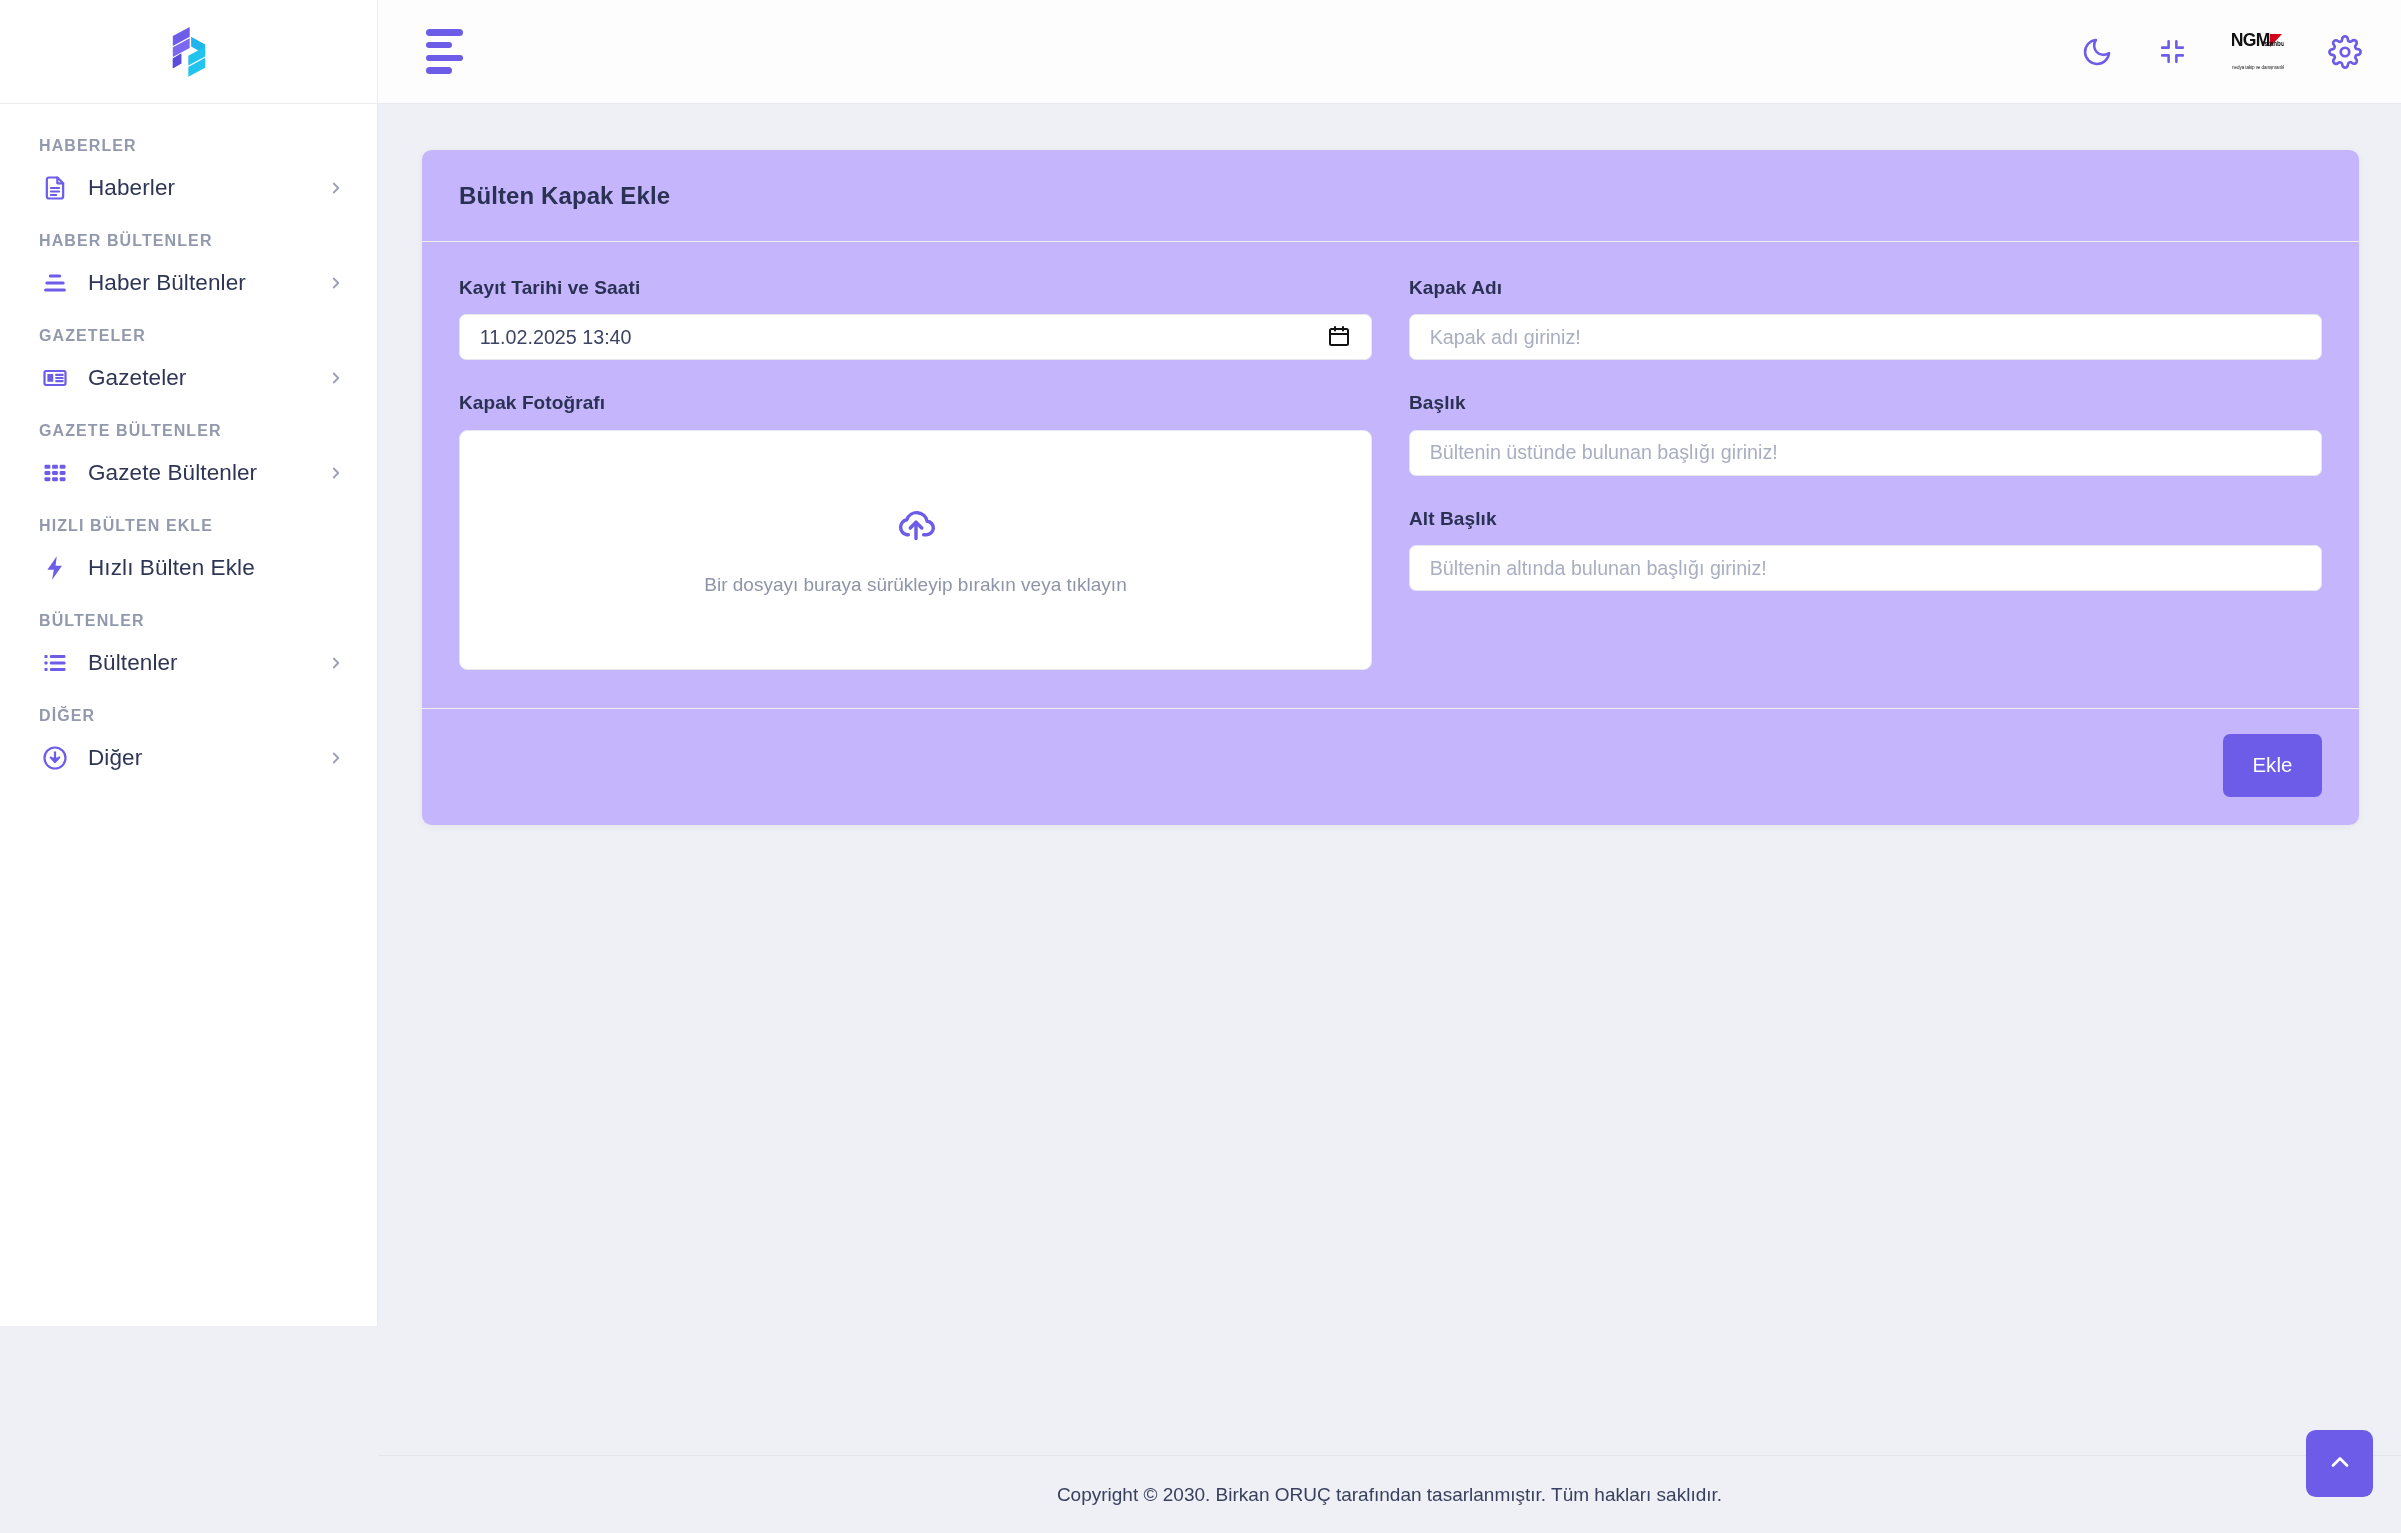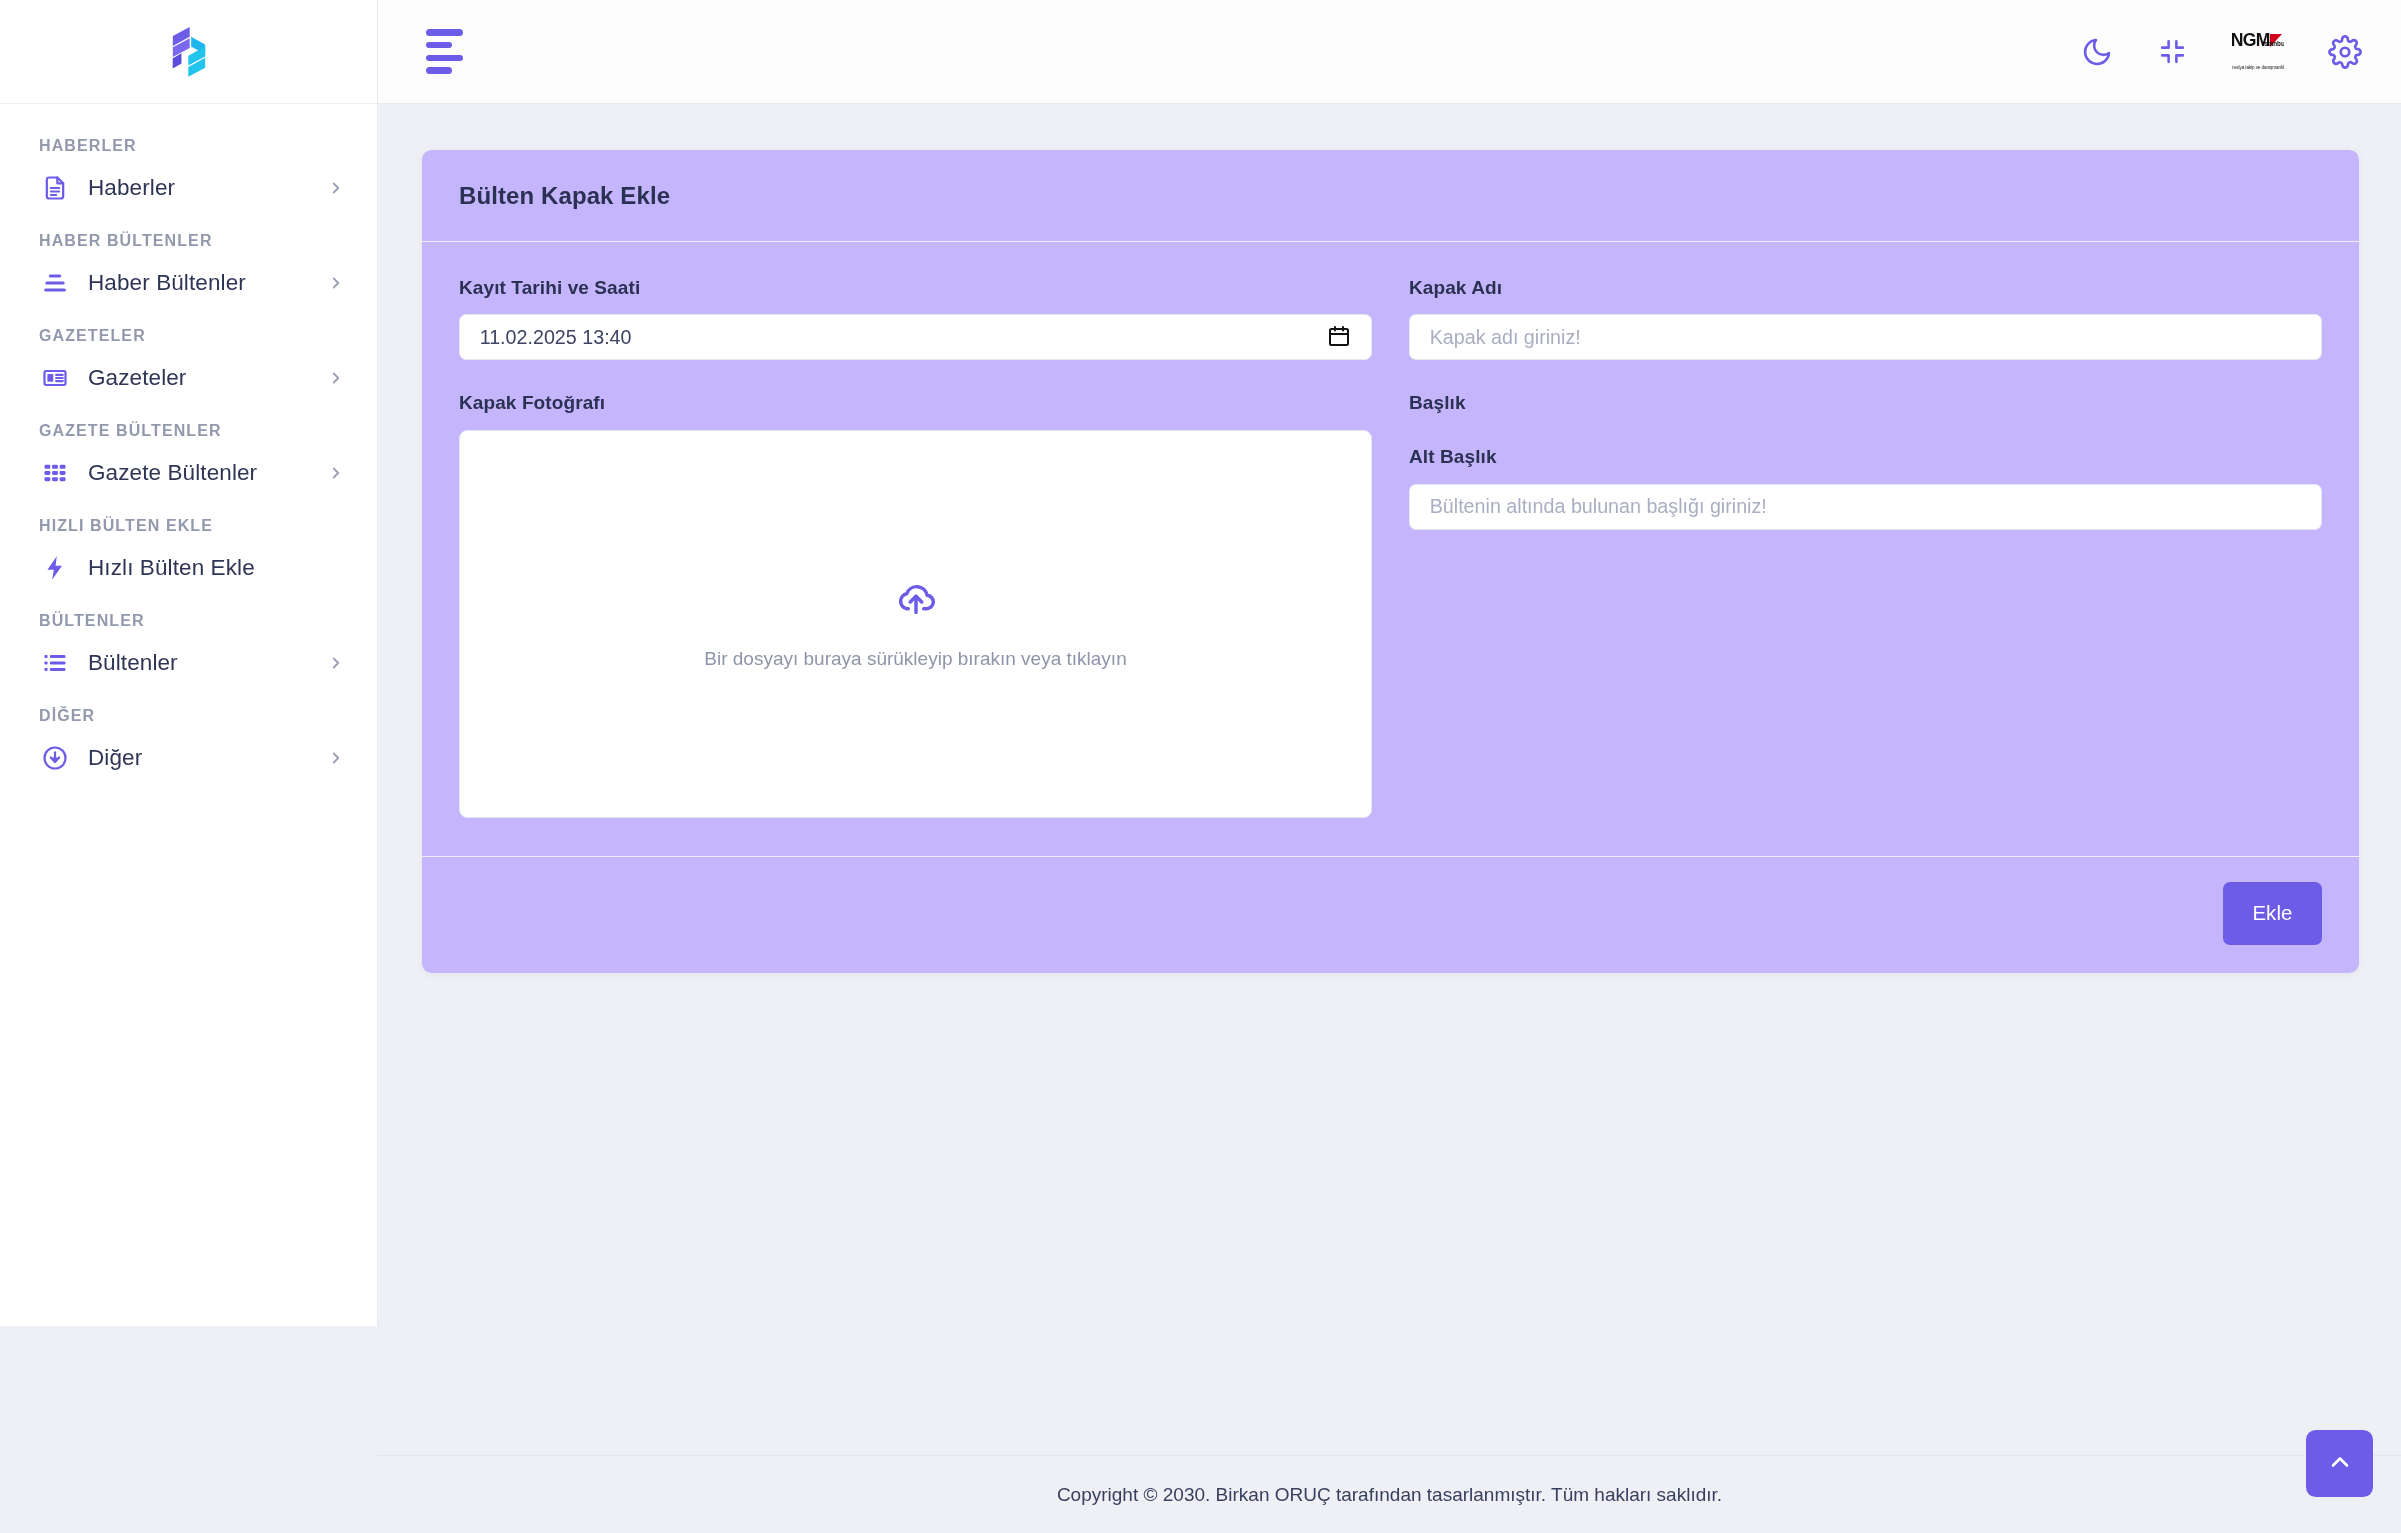--- a/index.html
+++ b/index.html
@@ -168,21 +168,21 @@
   .date-wrap { position: relative; }
   .date-wrap .input { padding-right: 60px; }
   .cal-icon {
     position: absolute; right: 21px; top: 50%; transform: translateY(-50%);
     pointer-events: none; color: #111;
   }
 
   .dropzone {
     border: 1.4px solid #e6e8ef;
     border-radius: 8.4px;
-    height: 388px;
+    height: 240px;
     display: flex; flex-direction: column;
     align-items: center; justify-content: center;
     cursor: pointer;
     background: #fff;
   }
   .dz-icon { color: #6c5ce7; margin-bottom: 22.5px; }
   .dz-text { font-size: 19px; color: #8f95a9; }
 
   .card-foot {
     border-top: 1.4px solid #eceef3;
@@ -462,20 +462,21 @@
 
           <div class="col">
 
             <div class="field">
               <label class="field-label">Kapak Adı</label>
               <input class="input" type="text" placeholder="Kapak adı giriniz!" style="">
             </div>
 
             <div class="field">
               <label class="field-label">Başlık</label>
+              <input class="input" type="text" placeholder="Bültenin üstünde bulunan başlığı giriniz!" style="">
             </div>
 
             <div class="field">
               <label class="field-label">Alt Başlık</label>
               <input class="input" type="text" placeholder="Bültenin altında bulunan başlığı giriniz!" style="">
             </div>
 
           </div>
         </div>
 

